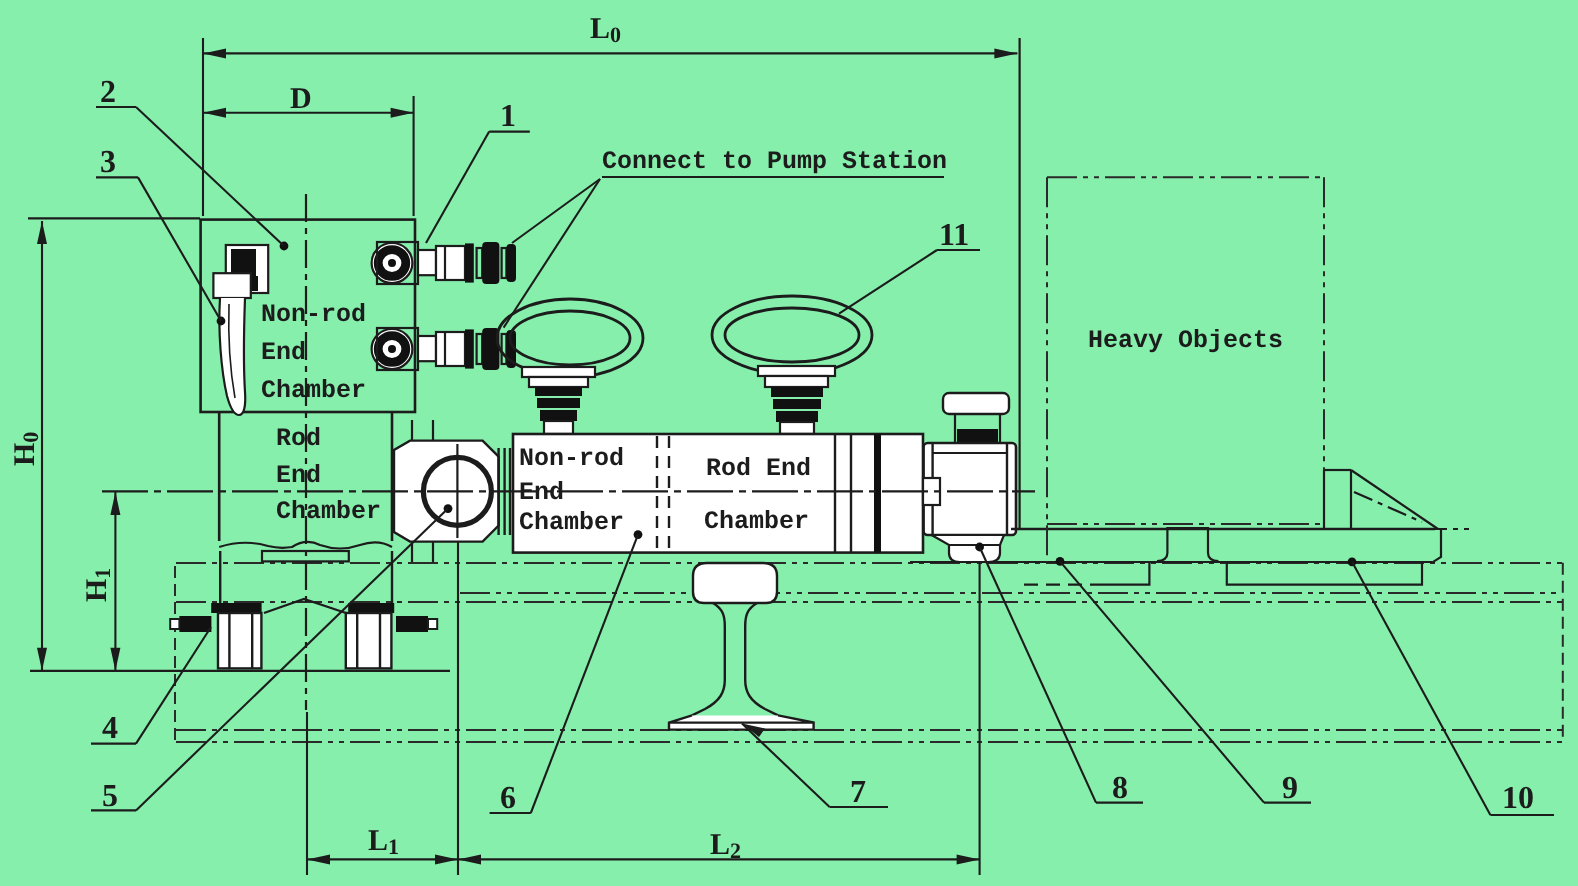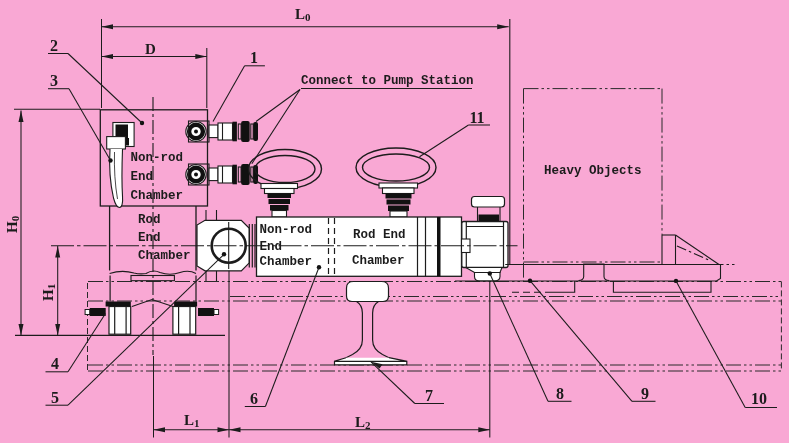--- a/index.html
+++ b/index.html
@@ -1,16 +1,16 @@
 <!DOCTYPE html>
 <html><head>
 <meta charset="utf-8">
 <style>
   html,body{margin:0;padding:0;background:#fff;}
-  .wrap{width:789px;height:443px;position:relative;background:#f9a8d4;overflow:hidden;}
+  .wrap{width:789px;height:443px;position:relative;background:#86efac;overflow:hidden;}
   svg{display:block;filter:blur(0.33px);}
   text{font-family:"Liberation Mono", monospace;fill:#1c1c1c;}
   .lbl{font-family:"Liberation Serif", serif;font-weight:bold;font-size:16px;}
   .dim{font-family:"Liberation Serif", serif;font-weight:bold;font-size:15px;}
   .mono{font-weight:bold;font-size:12.5px;}
 </style>
 </head>
 <body>
 <div class="wrap">
 <svg width="789" height="443" viewBox="0 0 789 443">

